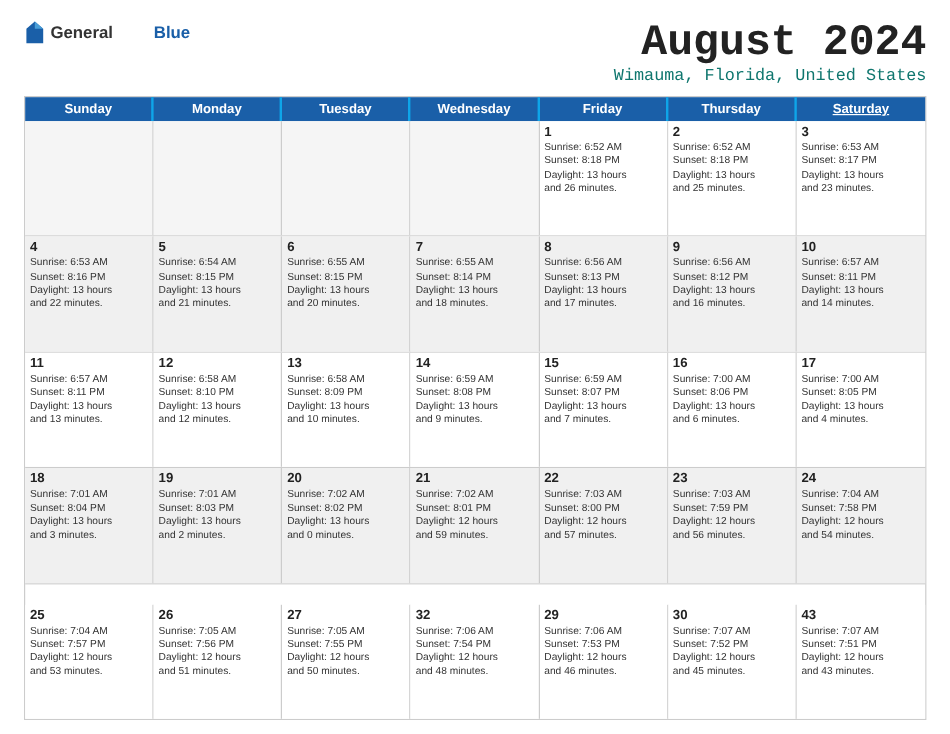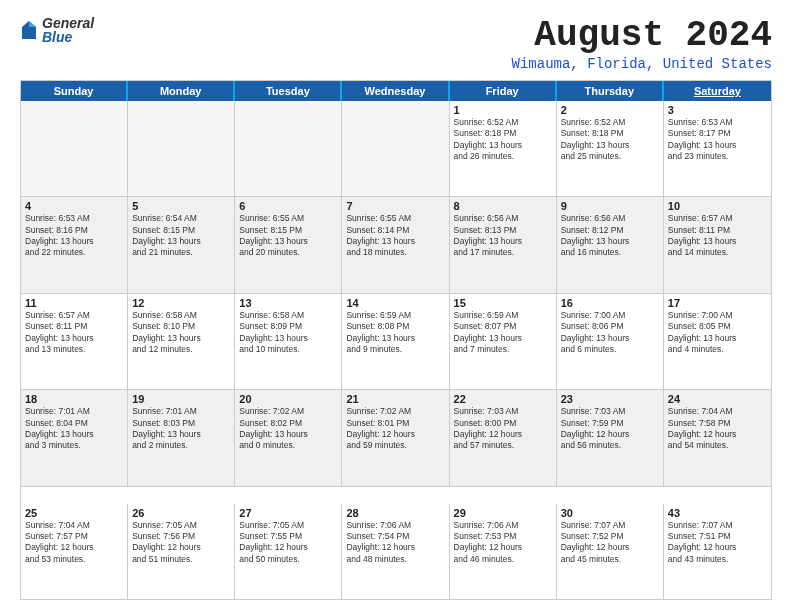--- a/index.html
+++ b/index.html
@@ -23,51 +23,51 @@
       justify-content: space-between;
       margin-bottom: 8px;
     }
     .logo {
       display: flex;
       align-items: center;
       gap: 4px;
     }
     .logo-text {
       display: flex;
-      flex-direction: column;
+      flex-direction: row;
       line-height: 1;
-      font-style: italic;
     }
     .logo-general {
       font-size: 14px;
       font-weight: bold;
       color: #333;
     }
     .logo-blue {
       font-size: 14px;
       font-weight: bold;
       color: #1a5fa8;
+      padding-left: 34px;
     }
     .logo-icon {
       width: 18px;
       height: 22px;
     }
     .title-block {
       text-align: right;
       font-family: Liberation Mono, monospace;
     }
     .month-title {
       font-size: 36px;
       font-weight: bold;
       color: #222;
       line-height: 1.1;
     }
     .subtitle {
       font-size: 14px;
-      color: #1d4ed8;
+      color: #0f766e;
     }
     .calendar {
       flex: 1;
       display: flex;
       flex-direction: column;
       border: 1px solid #ccc;
     }
     .cal-header {
       display: grid;
       grid-template-columns: repeat(7, 1fr);
@@ -346,21 +346,21 @@
 and 51 minutes.</div>
           </div>
           <div class="cal-cell">
             <div class="day-num">27</div>
             <div class="cell-text" style="white-space: pre-line;">Sunrise: 7:05 AM
 Sunset: 7:55 PM
 Daylight: 12 hours
 and 50 minutes.</div>
           </div>
           <div class="cal-cell">
-            <div class="day-num">28</div>
+            <div class="day-num">32</div>
             <div class="cell-text" style="white-space: pre-line;">Sunrise: 7:06 AM
 Sunset: 7:54 PM
 Daylight: 12 hours
 and 48 minutes.</div>
           </div>
           <div class="cal-cell">
             <div class="day-num">29</div>
             <div class="cell-text" style="white-space: pre-line;">Sunrise: 7:06 AM
 Sunset: 7:53 PM
 Daylight: 12 hours

